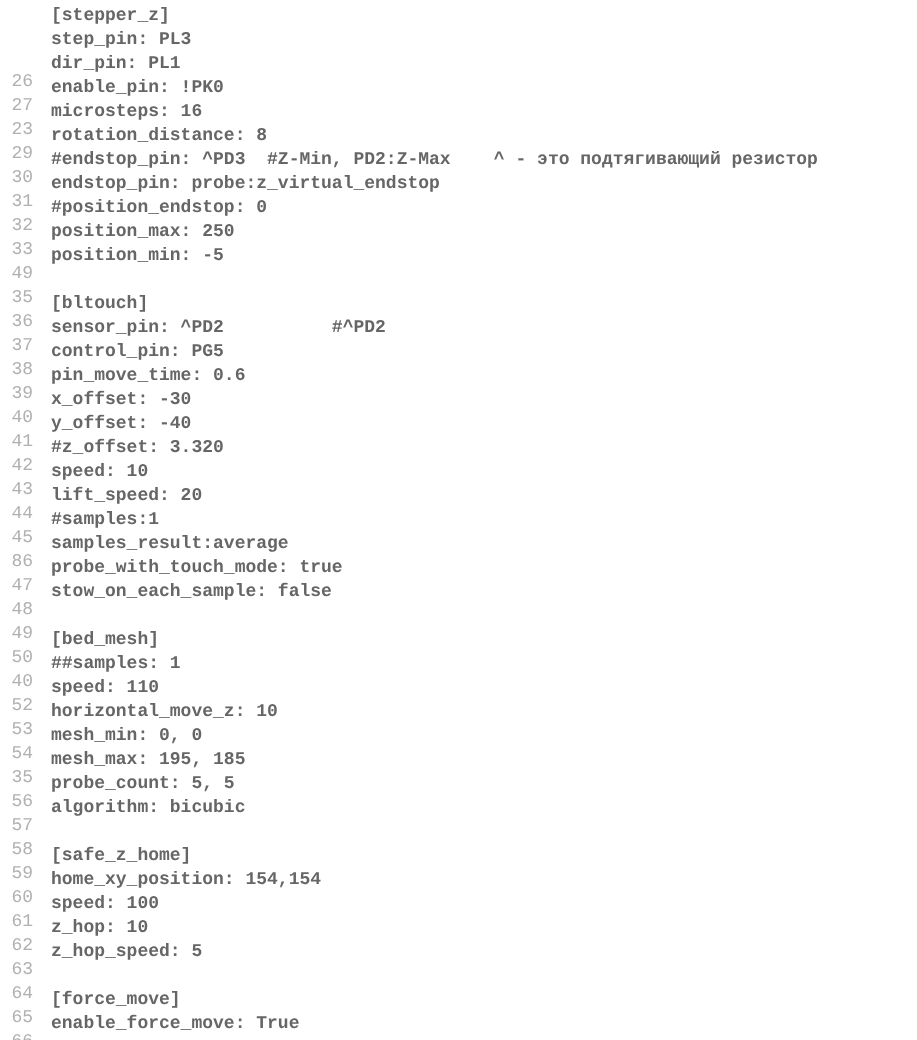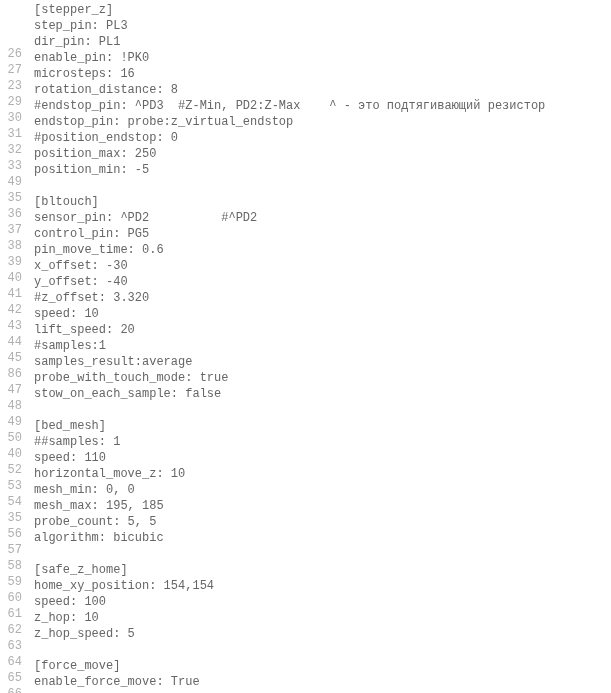--- a/index.html
+++ b/index.html
@@ -27,20 +27,21 @@
       height: 16px;
     }
     .code {
       padding: 2px 0 2px 4px;
       color: #666666;
       white-space: pre;
       flex: 1;
     }
     .code .row {
       height: 16px;
+      font-weight: bold;
     }
   </style>
 </head>
 <body>
 
 <div class="editor">
   <div class="gutter" id="gutter">
       <div class="ln">26</div>
       <div class="ln">27</div>
       <div class="ln">23</div>

